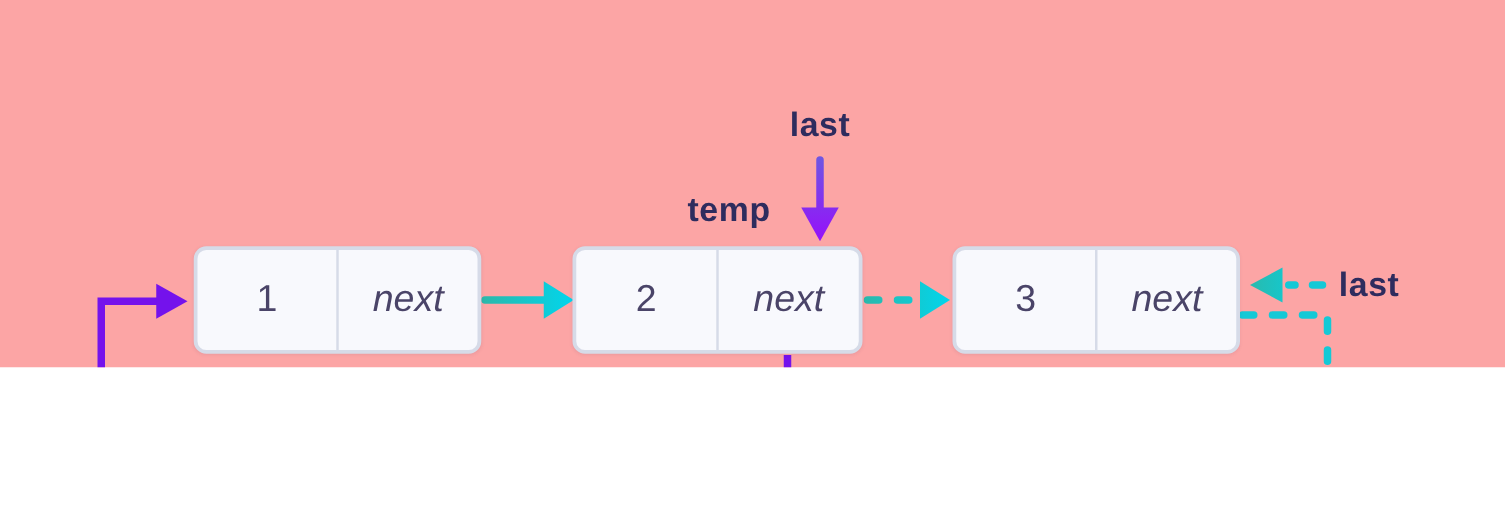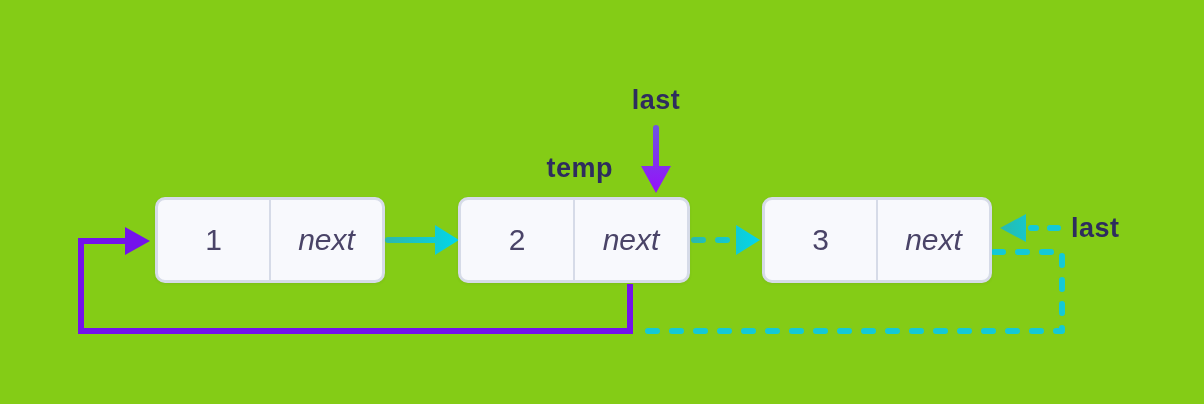--- a/index.html
+++ b/index.html
@@ -1,19 +1,19 @@
 <!DOCTYPE html>
 <html><head>
 <meta charset="utf-8">
 <style>
   html,body{margin:0;padding:0;background:#ffffff;}
   .canvas{
     position:relative;
-    width:1204px;height:404px;
-    background:#84cc16;
+    width:1204px;height:294px;
+    background:#fca5a5;
     font-family:"Liberation Sans", sans-serif;
     overflow:hidden;
   }
   .overlay{position:absolute;left:0;top:0;pointer-events:none;}
   .node{
     position:absolute;top:197px;height:86px;display:flex;
     background:#f8f9fd;
     border:3px solid #d6dbe8;
     border-radius:10px;
     box-sizing:border-box;
@@ -22,21 +22,21 @@
   .node .cell{
     flex:1;display:flex;align-items:center;justify-content:center;
     font-size:30px;color:#4a4468;
   }
   .node .cell.next{border-left:2.5px solid #d6dbe8;font-style:italic;}
   .lbl{
     position:absolute;
     font-size:27px;font-weight:700;color:#2e2c5e;
     letter-spacing:0.5px;
   }
-  #lbl-temp{left:523px;top:153px;width:90px;text-align:right;}
+  #lbl-temp{left:550px;top:153px;width:90px;text-align:left;}
   #lbl-last-top{left:614px;top:85px;width:84px;text-align:center;}
   #lbl-last-right{left:1071px;top:213px;}
   #node-1{left:155px;width:230px;}
   #node-2{left:458px;width:232px;}
   #node-3{left:762px;width:230px;}
 </style>
 </head>
 <body>
 
 <div class="canvas">

